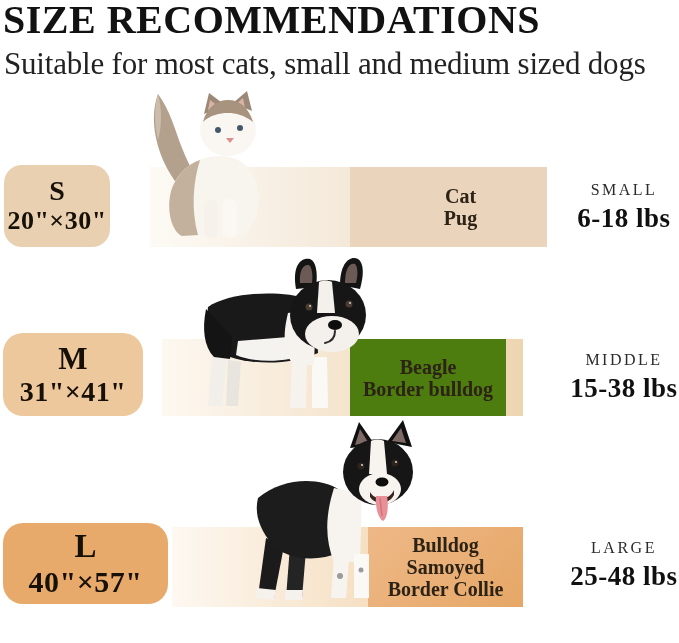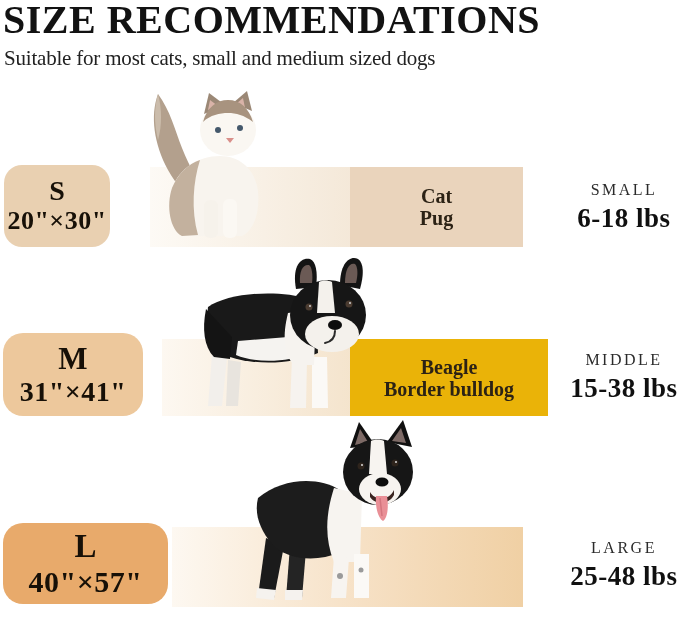--- a/index.html
+++ b/index.html
@@ -5,36 +5,36 @@
   html,body{margin:0;padding:0;background:#ffffff;}
   .stage{
     position:relative;width:679px;height:643px;background:#ffffff;overflow:hidden;
     font-family:Liberation Serif, serif;color:#111;
   }
   .title{
     position:absolute;left:3px;top:-4px;font-size:40px;font-weight:800;
     letter-spacing:0.5px;color:#121212;white-space:nowrap;
   }
   .subtitle{
-    position:absolute;left:4px;top:46px;font-size:21px;font-weight:400;
+    position:absolute;left:4px;top:46px;font-size:31px;font-weight:400;
     letter-spacing:-0.2px;color:#222;white-space:nowrap;
   }
   .band{position:absolute;z-index:1;}
   .r1-band{left:150px;top:167px;width:373px;height:80px;
     background:linear-gradient(90deg,#fdfaf5 0%,#f4e8d8 55%,#ebd6bf 100%);}
   .r2-band{left:162px;top:339px;width:361px;height:77px;
     background:linear-gradient(90deg,#fdf8f1 0%,#f4e3cb 55%,#eed5b2 100%);}
   .r3-band{left:172px;top:527px;width:351px;height:80px;
     background:linear-gradient(90deg,#fdf8f1 0%,#f6e0c4 55%,#f0d0a4 100%);}
 
   .panel{position:absolute;z-index:2;display:flex;flex-direction:column;
     align-items:center;justify-content:center;text-align:center;}
   .panel .breed{font-size:20px;font-weight:700;line-height:22px;color:#2c2215;}
-  .r1-panel{left:350px;top:167px;width:173px;height:80px;background:#ead4bc;}
-  .r2-panel{left:350px;top:339px;width:198px;height:77px;background:#eab308;}
+  .r1-panel{left:350px;top:167px;width:173px;height:80px;background:#ead4bc;padding-left:24px;}
+  .r2-panel{left:350px;top:339px;width:156px;height:77px;background:#4d7c0f;}
   .r3-panel{left:368px;top:527px;width:155px;height:80px;
     background:linear-gradient(135deg,#eeb887 0%,#e6a766 100%);}
 
   .sizebox{position:absolute;z-index:4;display:flex;flex-direction:column;
     align-items:center;justify-content:center;text-align:center;color:#171007;}
   .r1-box{left:4px;top:165px;width:106px;height:82px;border-radius:18px;background:#e9d0b1;}
   .r2-box{left:3px;top:333px;width:140px;height:83px;border-radius:20px;background:#edc89c;}
   .r3-box{left:3px;top:523px;width:165px;height:81px;border-radius:20px;background:#e8aa6b;}
   .sizebox .letter{font-weight:600;}
   .sizebox .dims{font-weight:600;letter-spacing:0.5px;}
@@ -128,20 +128,25 @@
     <circle cx="157" cy="49" r="3.5" fill="#4a3b30"></circle>
     <circle cx="118" cy="51" r="1" fill="#cfcfcf"></circle>
     <circle cx="158" cy="48" r="1" fill="#cfcfcf"></circle>
   </svg>
   <div class="weight r2-weight">
     <div class="wlabel">MIDDLE</div>
     <div class="wrange">15-38 lbs</div>
   </div>
 
   <div class="band r3-band"></div>
+  <div class="panel r3-panel">
+    <div class="breed">Bulldog</div>
+    <div class="breed">Samoyed</div>
+    <div class="breed">Border Collie</div>
+  </div>
   <div class="sizebox r3-box">
     <div class="letter">L</div>
     <div class="dims">40"×57"</div>
   </div>
   <svg class="animal collie-pos" viewBox="0 0 196 185" aria-hidden="true">
     <path d="M36,118 L28,176 L44,178 L54,126 Z" fill="#1b1b1b"></path>
     <path d="M27,168 L46,170 L44,180 L26,178 Z" fill="#f5f2ee"></path>
     <path d="M60,126 L56,178 L72,178 L76,130 Z" fill="#242424"></path>
     <path d="M55,170 L73,170 L72,180 L55,180 Z" fill="#f5f2ee"></path>
     <path d="M28,78 C52,58 88,56 110,70 L120,96 L110,132 C84,144 54,138 42,124 C30,110 24,94 28,78 Z" fill="#1c1c1c"></path>

